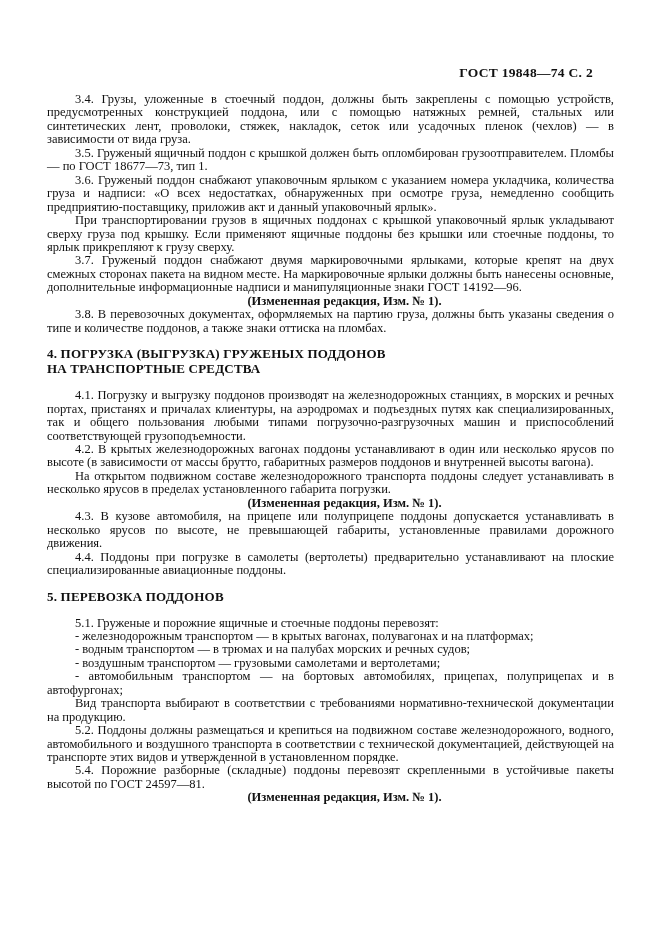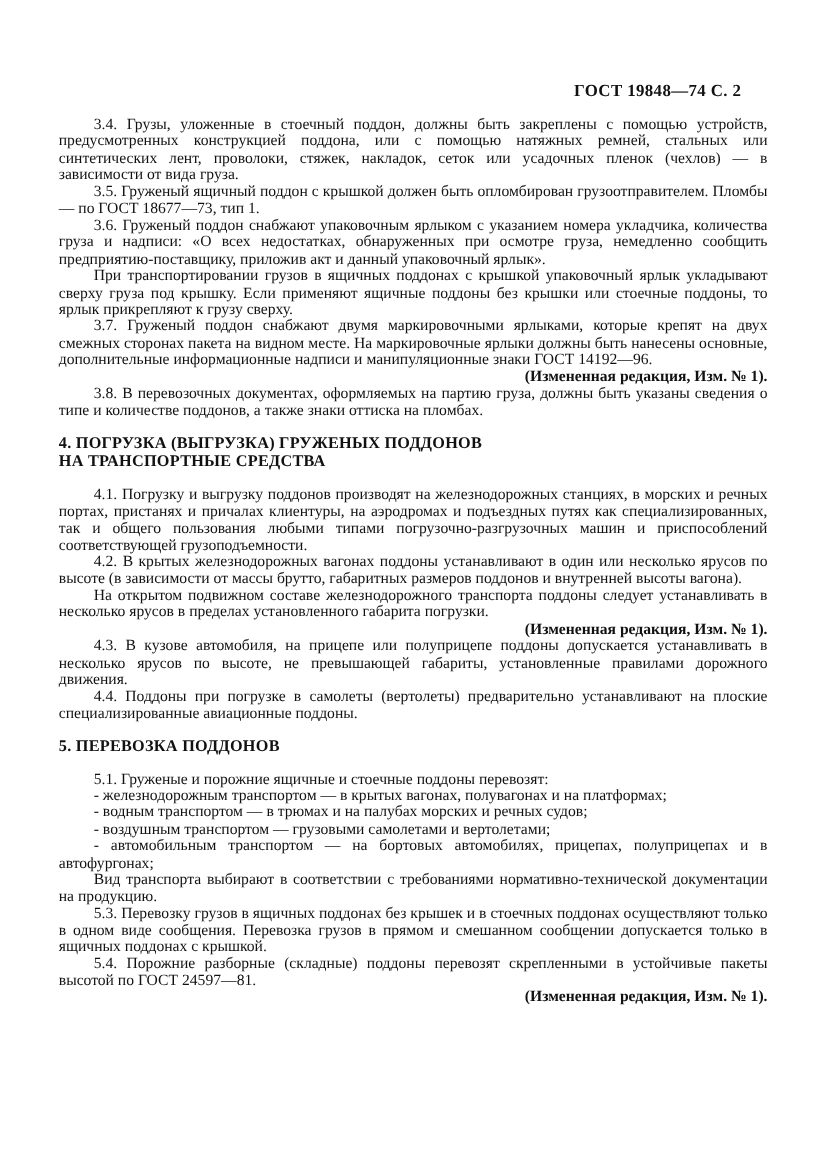--- a/index.html
+++ b/index.html
@@ -37,21 +37,21 @@
     text-align: justify;
   }
   .para {
     margin: 0;
     text-indent: 28px;
   }
   .note {
     margin: 0;
     text-indent: 28px;
     font-weight: bold;
-    text-align: right;
+    text-align: center;
   }
   .heading {
     margin: 11px 0 13px 0;
     font-weight: bold;
     font-size: 13px;
     line-height: 15px;
     text-indent: 0;
     white-space: pre-line;
     letter-spacing: 0.2px;
   }
@@ -82,17 +82,17 @@
     <p class="para">4.4. Поддоны при погрузке в самолеты (вертолеты) предварительно устанавливают на плоские специализированные авиационные поддоны.</p>
 
     <div class="heading">5. ПЕРЕВОЗКА ПОДДОНОВ</div>
 
     <p class="para">5.1. Груженые и порожние ящичные и стоечные поддоны перевозят:</p>
     <p class="para">- железнодорожным транспортом — в крытых вагонах, полувагонах и на платформах;</p>
     <p class="para">- водным транспортом — в трюмах и на палубах морских и речных судов;</p>
     <p class="para">- воздушным транспортом — грузовыми самолетами и вертолетами;</p>
     <p class="para">- автомобильным транспортом — на бортовых автомобилях, прицепах, полуприцепах и в автофургонах;</p>
     <p class="para">Вид транспорта выбирают в соответствии с требованиями нормативно-технической документации на продукцию.</p>
-    <p class="para">5.3. Перевозку грузов в ящичных поддонах без крышек и в стоечных поддонах осуществляют только в одном виде сообщения. Перевозка грузов в прямом и смешанном сообщении допускается только в ящичных поддонах с крышкой.</p>
+    <p class="para">5.2. Поддоны должны размещаться и крепиться на подвижном составе железнодорожного, водного, автомобильного и воздушного транспорта в соответствии с технической документацией, действующей на транспорте этих видов и утвержденной в установленном порядке.</p>
     <p class="para">5.4. Порожние разборные (складные) поддоны перевозят скрепленными в устойчивые пакеты высотой по ГОСТ 24597—81.</p>
     <p class="note">(Измененная редакция, Изм. № 1).</p>
   </div>
 </div>
 
 </body></html>

